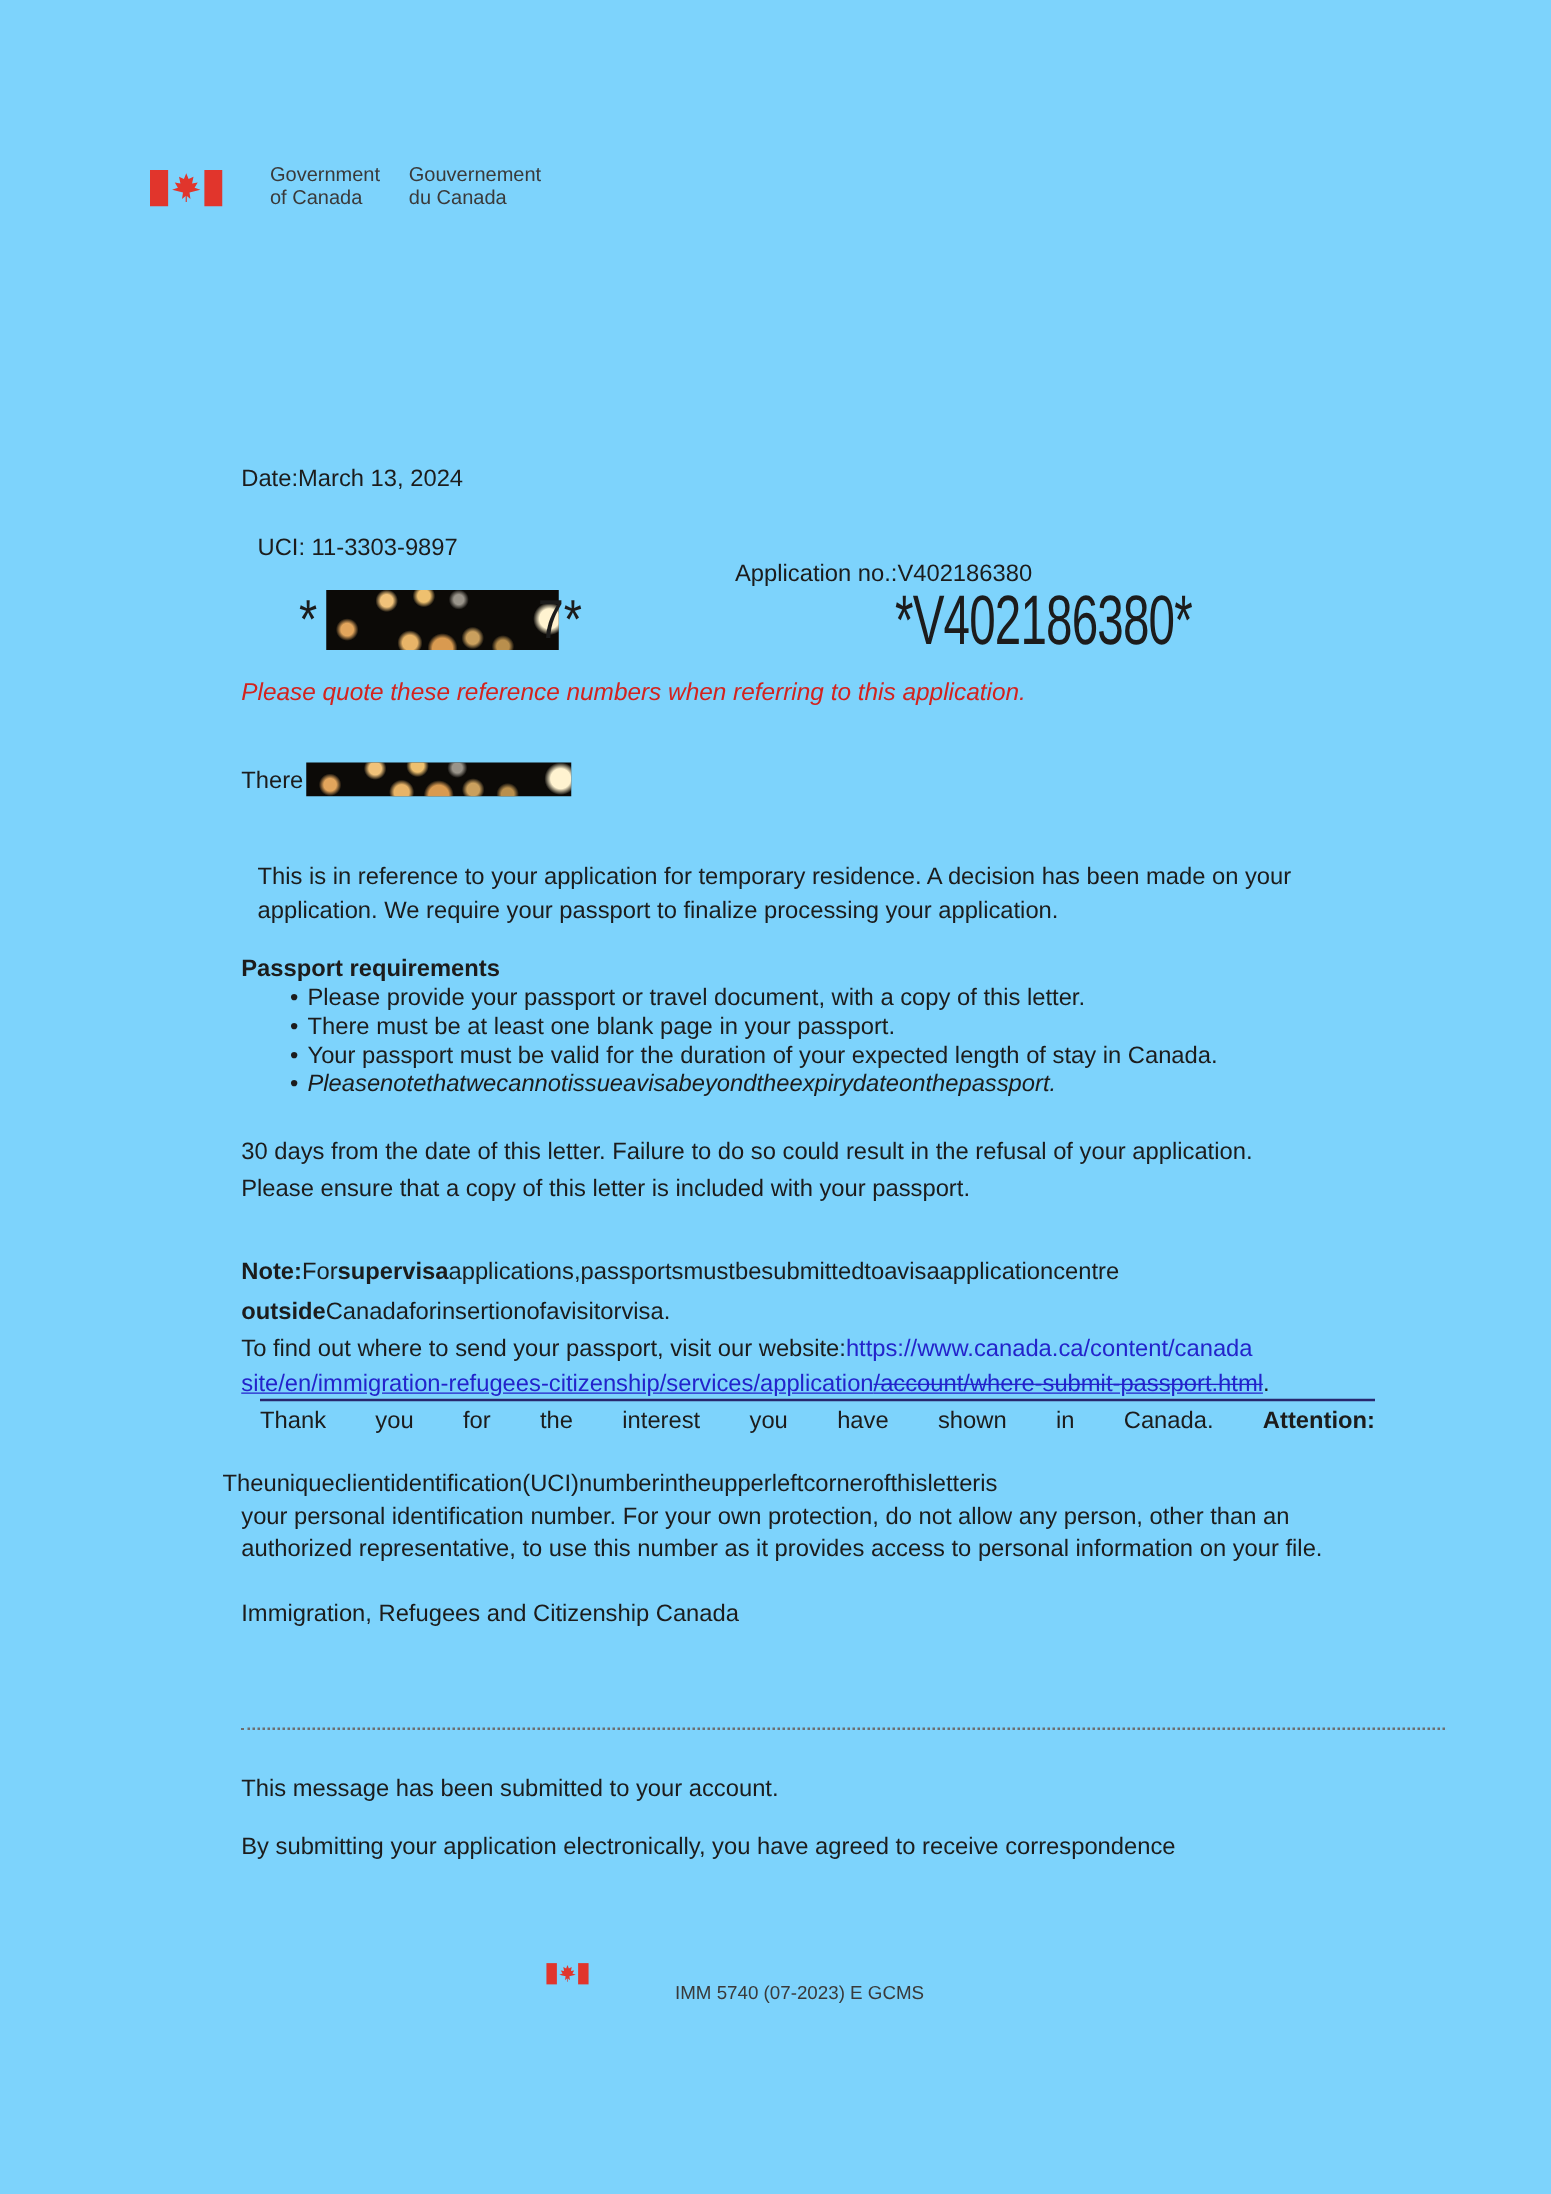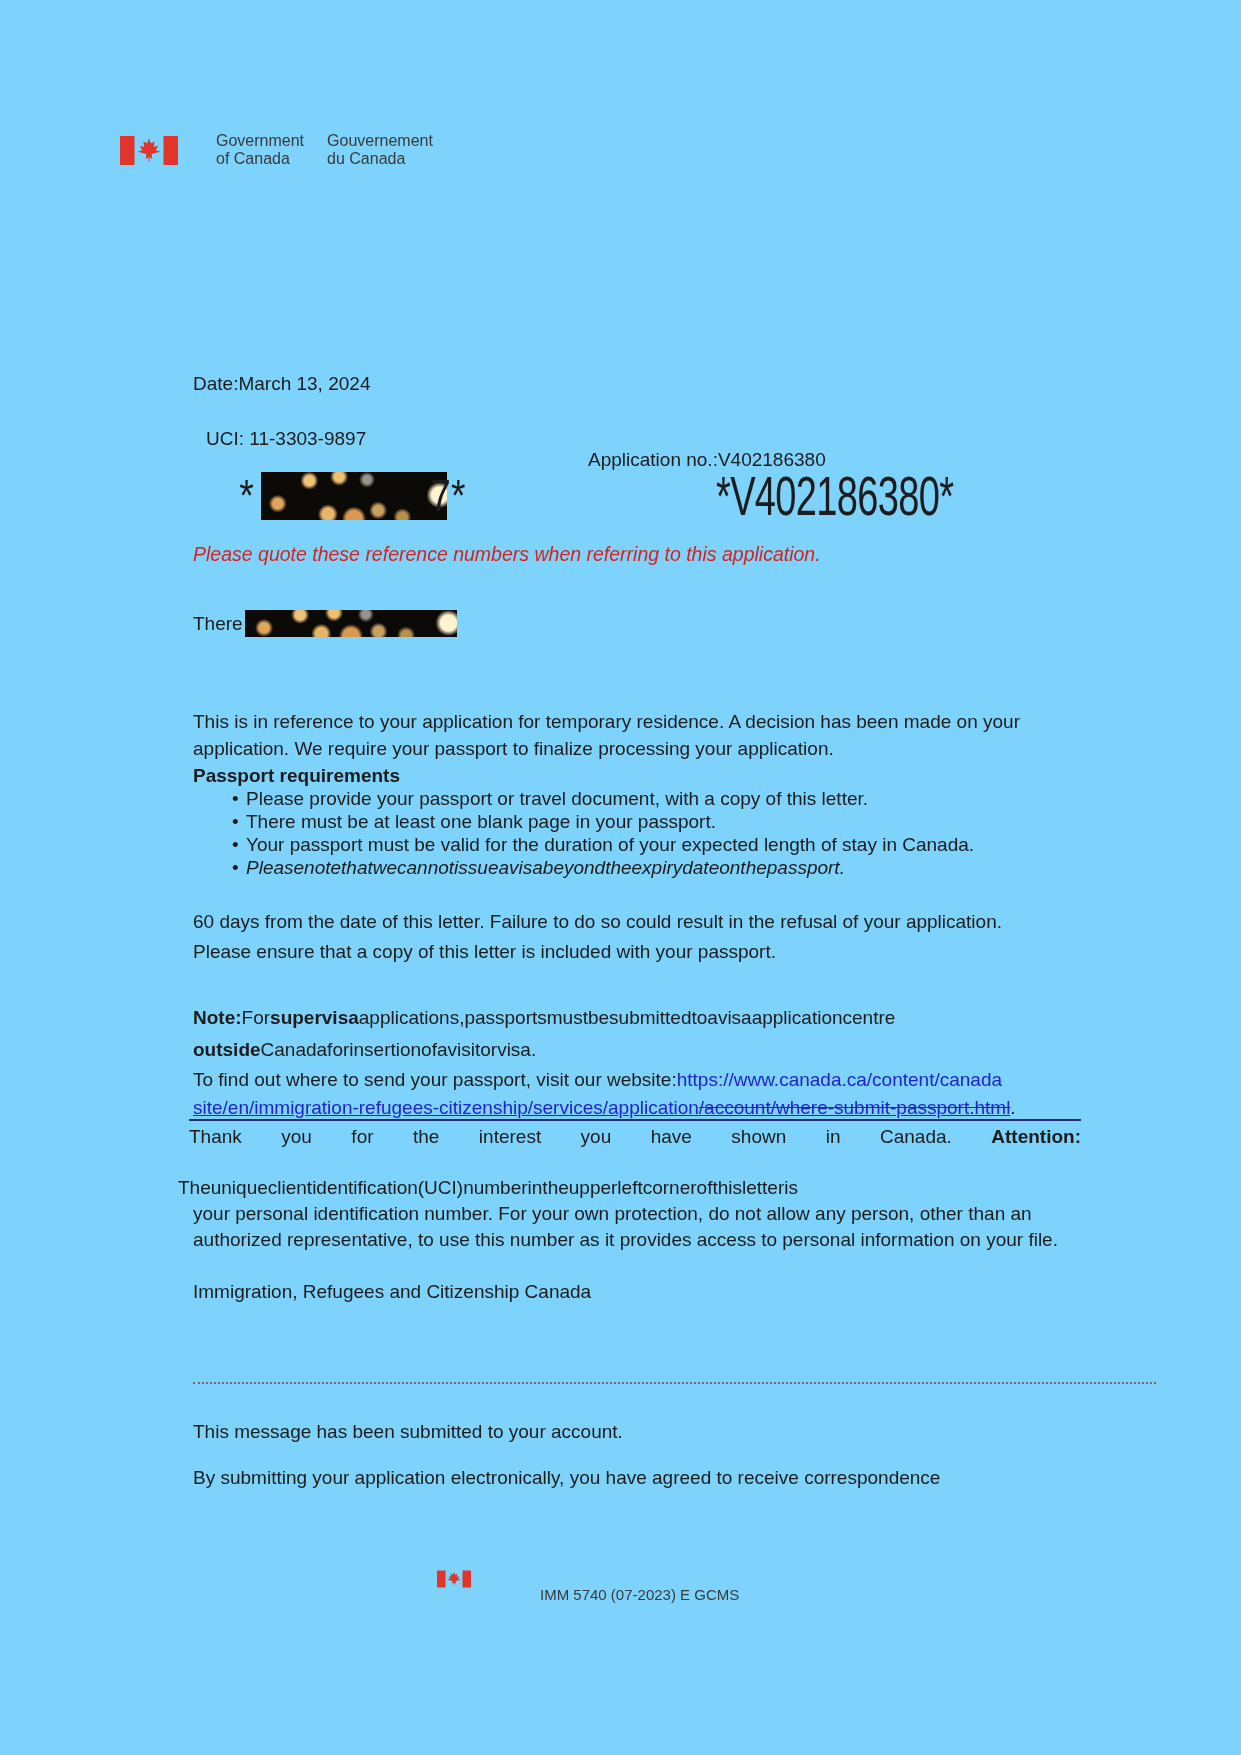--- a/index.html
+++ b/index.html
@@ -48,34 +48,34 @@
   .ref-left .redact-box{width:186px;height:48px;margin:4px 0 0 6px;}
   .ref-left .tail{font-size:44px;line-height:56px;display:inline-block;margin-left:-20px;transform:scaleX(.85);}
   .ref-right{left:716px;top:466px;font-size:56px;line-height:60px;letter-spacing:-1px;transform:scaleX(.68);transform-origin:left top;white-space:nowrap;}
   .ref-note{left:193px;top:543px;color:#d3231e;font-style:italic;font-size:19.5px;}
 
   
   .dear-line{left:193px;top:610px;}
   .dear-line .redact-box{width:212px;height:27px;margin-left:2px;vertical-align:-7px;}
 
   
-  .intro{left:193px;top:688px;width:880px;margin-top:20px;}
+  .intro{left:206px;top:688px;width:880px;}
   .req-heading{left:193px;top:762px;font-weight:bold;}
   .bullets{left:232px;top:787px;width:840px;}
   .bullet-row{font-size:19px;line-height:23px;display:flex;}
   .bullet-row .dot{width:14px;flex:none;}
   .bullet-row.italic span:last-child{font-style:italic;}
   .deadline{left:193px;top:907px;width:900px;font-size:19px;line-height:29.5px;}
   .note-para{left:193px;top:1002px;width:900px;font-size:19px;line-height:32px;}
   .website{left:193px;top:1066px;width:900px;font-size:19px;line-height:27.5px;}
   .website a{color:#2323cb;text-decoration:none;cursor:pointer;}
   .website a .u{text-decoration:underline;}
   .website a .strike{text-decoration:underline line-through;}
   .thanks{
-    left:189px;top:1119px;width:892px;
+    left:208px;top:1119px;width:892px;
     border-top:2.5px solid #28286e;
     padding-top:5px;
     text-align:justify;text-align-last:justify;
     font-size:19px;
   }
   .uci-line1{left:178px;top:1174px;}
   .uci-rest{left:193px;top:1201px;width:893px;font-size:19px;line-height:26px;}
   .signoff{left:193px;top:1278px;}
 
   .dotted-rule{left:193px;top:1382px;width:963px;border-top:2px dotted #6e6e6e;height:0;}
@@ -143,21 +143,21 @@
         <span class="dot">•</span>
         <span>Your passport must be valid for the duration of your expected length of stay in Canada.</span>
       </div>
     <div class="bullet-row italic">
         <span class="dot">•</span>
         <span>Pleasenotethatwecannotissueavisabeyondtheexpirydateonthepassport.</span>
       </div>
   </div>
 
   <div class="abs deadline">
-    <div>60 days from the date of this letter. Failure to do so could result in the refusal of your application.</div>
+    <div>30 days from the date of this letter. Failure to do so could result in the refusal of your application.</div>
     <div>Please ensure that a copy of this letter is included with your passport.</div>
   </div>
 
   <div class="abs note-para">
     <b>Note:</b><span>For</span><b>supervisa</b><span>applications,passportsmustbesubmittedtoavisaapplicationcentre</span><br>
     <b>outside</b><span>Canadaforinsertionofavisitorvisa.</span>
   </div>
 
   <div class="abs website">
     <span>To find out where to send your passport, visit our website:</span><a><span>https://www.canada.ca/content/canada</span><br><span class="u">site/en/immigration-refugees-citizenship/services/application</span><span class="strike">/account/where-submit-passport.html</span></a><span>.</span>

